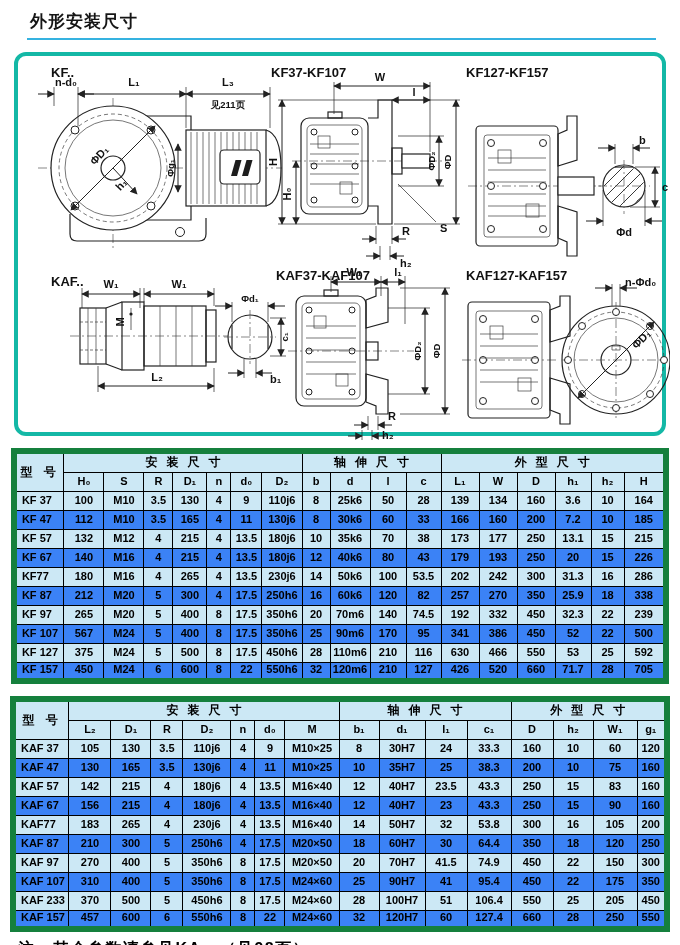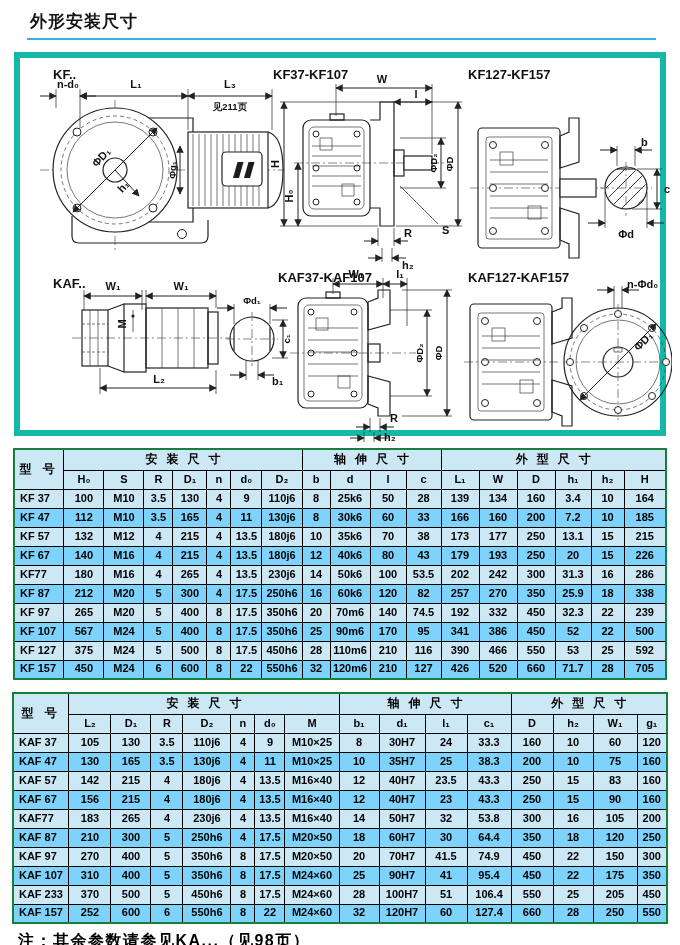--- a/index.html
+++ b/index.html
@@ -7,40 +7,40 @@
   body {
     width:680px; height:945px; background:#ffffff; overflow:hidden;
     font-family:"Liberation Sans","DejaVu Sans",sans-serif; color:#111;
   }
   .page-title {
     margin:10px 0 0 30px; font-size:17px; font-weight:bold; letter-spacing:1px; color:#151515;
   }
   .title-rule { border:none; border-top:2px solid #35b2e0; margin:5px 24px 0 27px; }
   .diagram-box {
     position:relative; margin:12px auto 0; width:652px; height:384px;
-    border:6px solid #14b8a6; border-radius:0; background:#fff;
+    border:4px solid #14b8a6; border-radius:12px; background:#fff;
   }
   .diagram-box svg { position:absolute; left:0; top:0; }
   svg text { font-family:"Liberation Sans","DejaVu Sans",sans-serif; fill:#111; }
   .dtitle { font-size:13px; font-weight:bold; }
   .dim   { font-size:11px; font-weight:bold; }
   .dims  { font-size:9.5px; font-weight:bold; }
   .ol  { fill:none; stroke:#222; stroke-width:1.2; }
   .olf { fill:#fff;  stroke:#222; stroke-width:1.2; }
   .thin{ fill:none; stroke:#3c3c3c; stroke-width:0.7; }
   .dl  { fill:none; stroke:#222; stroke-width:1; }
   .ext { stroke:#222; stroke-width:0.7; }
   .cl  { fill:none; stroke:#555; stroke-width:0.7; stroke-dasharray:9 3 2 3; }
   .hatch { stroke:#222; stroke-width:0.9; }
   .bolt { fill:#fff; stroke:#222; stroke-width:1; }
   .dark { fill:#1d1d1d; stroke:none; }
 
   table.dims-table {
     border-collapse:collapse; table-layout:fixed; width:654px;
-    margin:12px auto 0; border:2px solid #15803d; background:#7dd3fc;
+    margin:12px auto 0; border:6px solid #15803d; background:#3b82f6;
   }
   table.dims-table th, table.dims-table td {
     border:1px solid #000; font-size:11px; font-weight:bold; text-align:center;
     padding:0 1px; height:19px; line-height:1.05; overflow:hidden; white-space:nowrap; color:#000;
   }
   table.dims-table thead th { background:#cce8f5; }
   table.dims-table thead tr.grp-row th { height:21px; font-size:12px; }
   th.grp { letter-spacing:9px; text-indent:9px; }
   th.model-h { font-size:12px; letter-spacing:4px; }
   table.dims-table tbody tr:nth-child(odd) { background:#cce8f5; }
@@ -445,21 +445,21 @@
         <td>4</td>
         <td>9</td>
         <td>110j6</td>
         <td>8</td>
         <td>25k6</td>
         <td>50</td>
         <td>28</td>
         <td>139</td>
         <td>134</td>
         <td>160</td>
-        <td>3.4</td>
+        <td>3.6</td>
         <td>10</td>
         <td>164</td>
       </tr>
       <tr>
         <th>KF 47</th>
         <td>112</td>
         <td>M10</td>
         <td>3.5</td>
         <td>165</td>
         <td>4</td>
@@ -602,21 +602,21 @@
         <td>M24</td>
         <td>5</td>
         <td>500</td>
         <td>8</td>
         <td>17.5</td>
         <td>450h6</td>
         <td>28</td>
         <td>110m6</td>
         <td>210</td>
         <td>116</td>
-        <td>390</td>
+        <td>630</td>
         <td>466</td>
         <td>550</td>
         <td>53</td>
         <td>25</td>
         <td>592</td>
       </tr>
       <tr>
         <th>KF 157</th>
         <td>450</td>
         <td>M24</td>
@@ -841,21 +841,21 @@
         <td>100H7</td>
         <td>51</td>
         <td>106.4</td>
         <td>550</td>
         <td>25</td>
         <td>205</td>
         <td>450</td>
       </tr>
       <tr>
         <th>KAF 157</th>
-        <td>252</td>
+        <td>457</td>
         <td>600</td>
         <td>6</td>
         <td>550h6</td>
         <td>8</td>
         <td>22</td>
         <td>M24×60</td>
         <td>32</td>
         <td>120H7</td>
         <td>60</td>
         <td>127.4</td>

